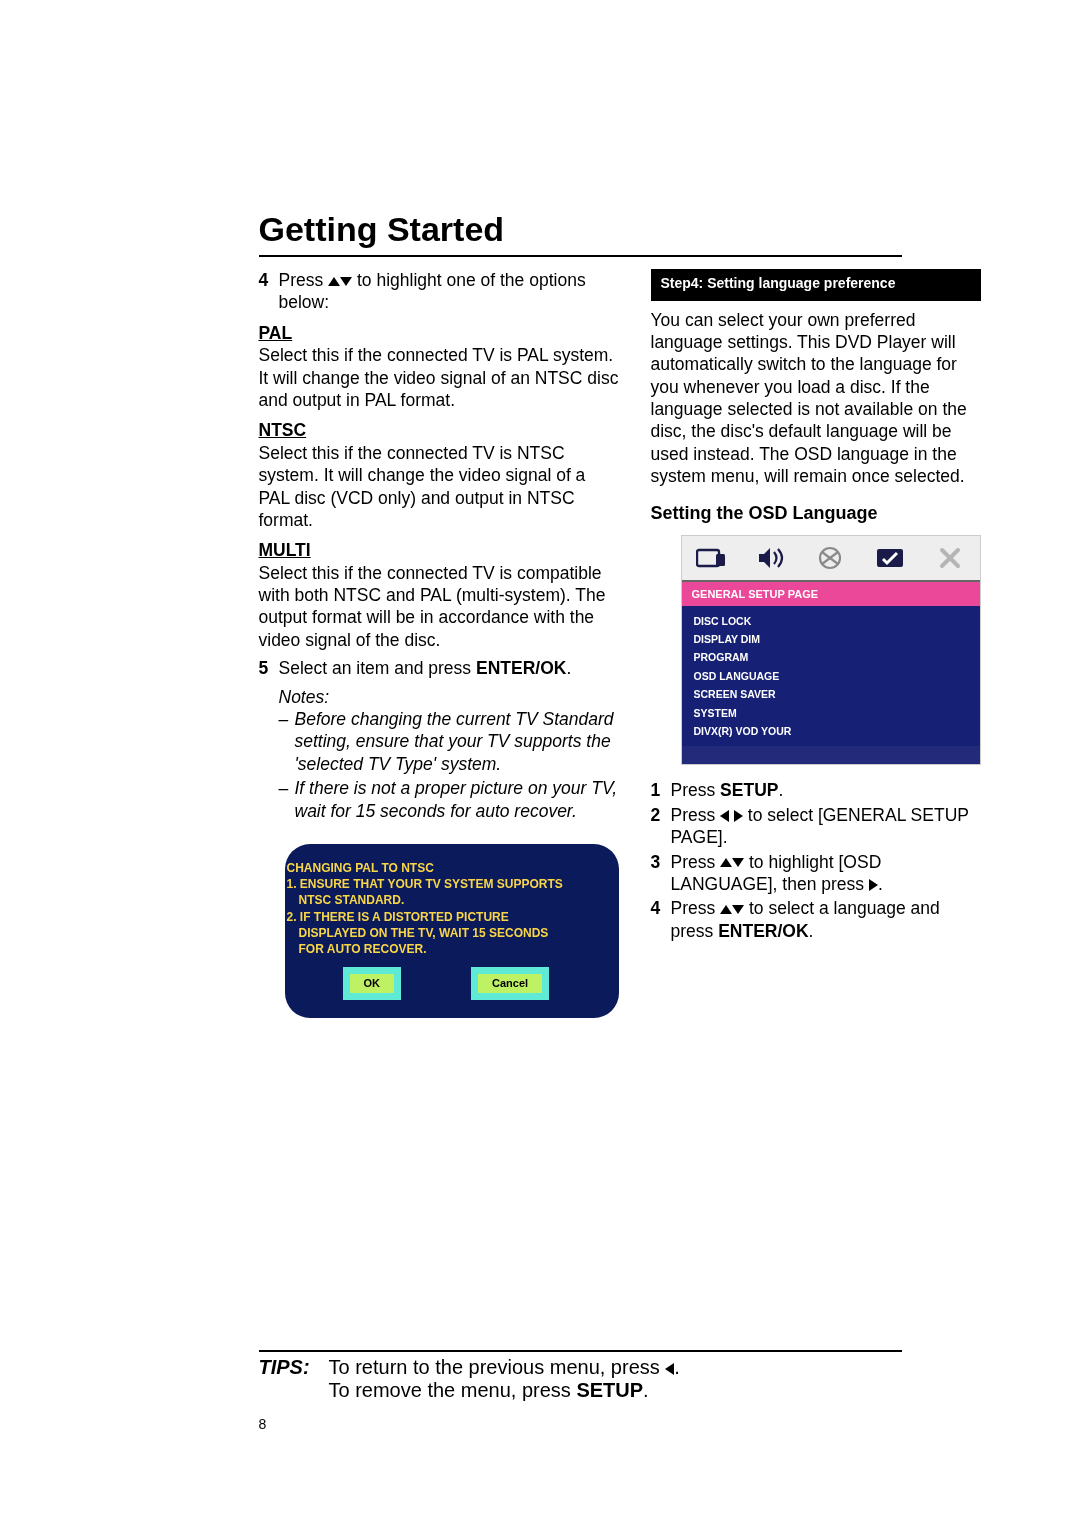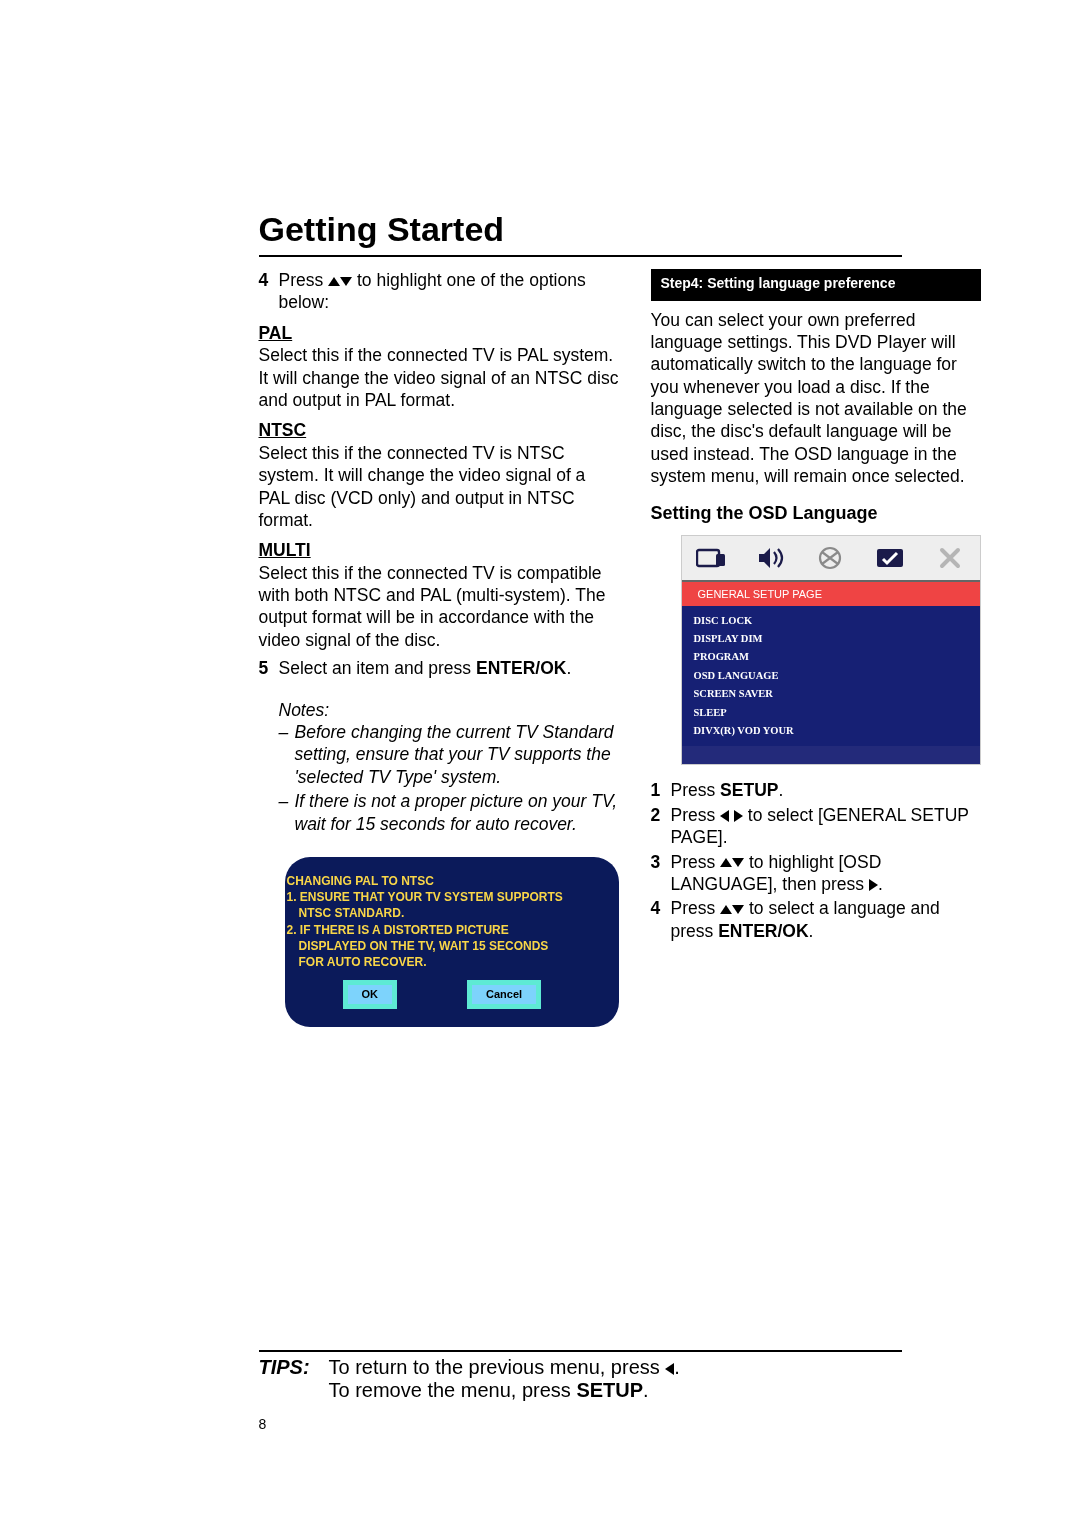--- a/index.html
+++ b/index.html
@@ -50,21 +50,21 @@
   .sub-head {
     font-weight: bold;
     text-decoration: underline;
     margin-top: 8px;
   }
   .para {
     margin: 0 0 6px 0;
   }
   .notes-label {
     font-style: italic;
-    margin-top: 19px;
+    margin-top: 6px;
   }
   .note-item {
     display: flex;
     font-style: italic;
     margin-bottom: 2px;
   }
   .note-item .dash {
     width: 16px;
     flex-shrink: 0;
   }
@@ -83,23 +83,23 @@
   .warning-box .bl {
     padding-left: 12px;
   }
   .warn-btns {
     display: flex;
     gap: 70px;
     margin-top: 10px;
     padding-left: 56px;
   }
   .warn-btn {
-    background: #7dd3fc;
+    background: #bef264;
     color: #000;
-    border: 5px solid #5eead4;
+    border: 7px solid #5eead4;
     font-size: 11px;
     font-weight: bold;
     padding: 2px 14px;
   }
   .blackbar {
     background: #000;
     color: #fff;
     font-weight: bold;
     font-size: 14px;
     padding: 6px 10px 8px 10px;
@@ -129,31 +129,30 @@
   .osd-tabs .tab-icon {
     width: 34px;
     height: 28px;
     display: flex;
     align-items: center;
     justify-content: center;
     color: #1b1b4a;
   }
   .tab-icon.inactive { color: #8a8a8a; }
   .osd-band {
-    background: #ef4444;
+    background: #ec4899;
     color: #fff;
     font-size: 11px;
-    font-weight: normal;
-    padding: 5px 16px;
+    font-weight: bold;
+    padding: 5px 10px;
   }
   .osd-body {
     background: #162074;
     display: flex;
     padding: 0;
-    font-family: Liberation Serif, serif;
   }
   .osd-leftcol {
     width: 148px;
     padding: 6px 0 6px 12px;
     font-size: 10.5px;
     font-weight: bold;
     color: #fff;
     line-height: 1.75;
   }
   .osd-rightcol {
@@ -322,21 +321,21 @@
 
         <div class="osd-band">GENERAL SETUP PAGE</div>
 
         <div class="osd-body">
           <div class="osd-leftcol">
             <div>DISC LOCK</div>
             <div>DISPLAY DIM</div>
             <div>PROGRAM</div>
             <div>OSD LANGUAGE</div>
             <div>SCREEN SAVER</div>
-            <div>SLEEP</div>
+            <div>SYSTEM</div>
             <div>DIVX(R) VOD YOUR</div>
           </div>
         </div>
         <div class="osd-foot"></div>
       </div>
 
       <div class="step">
         <div class="num">1</div>
         <div class="body">
           <span>Press </span><b>SETUP</b><span>.</span>

